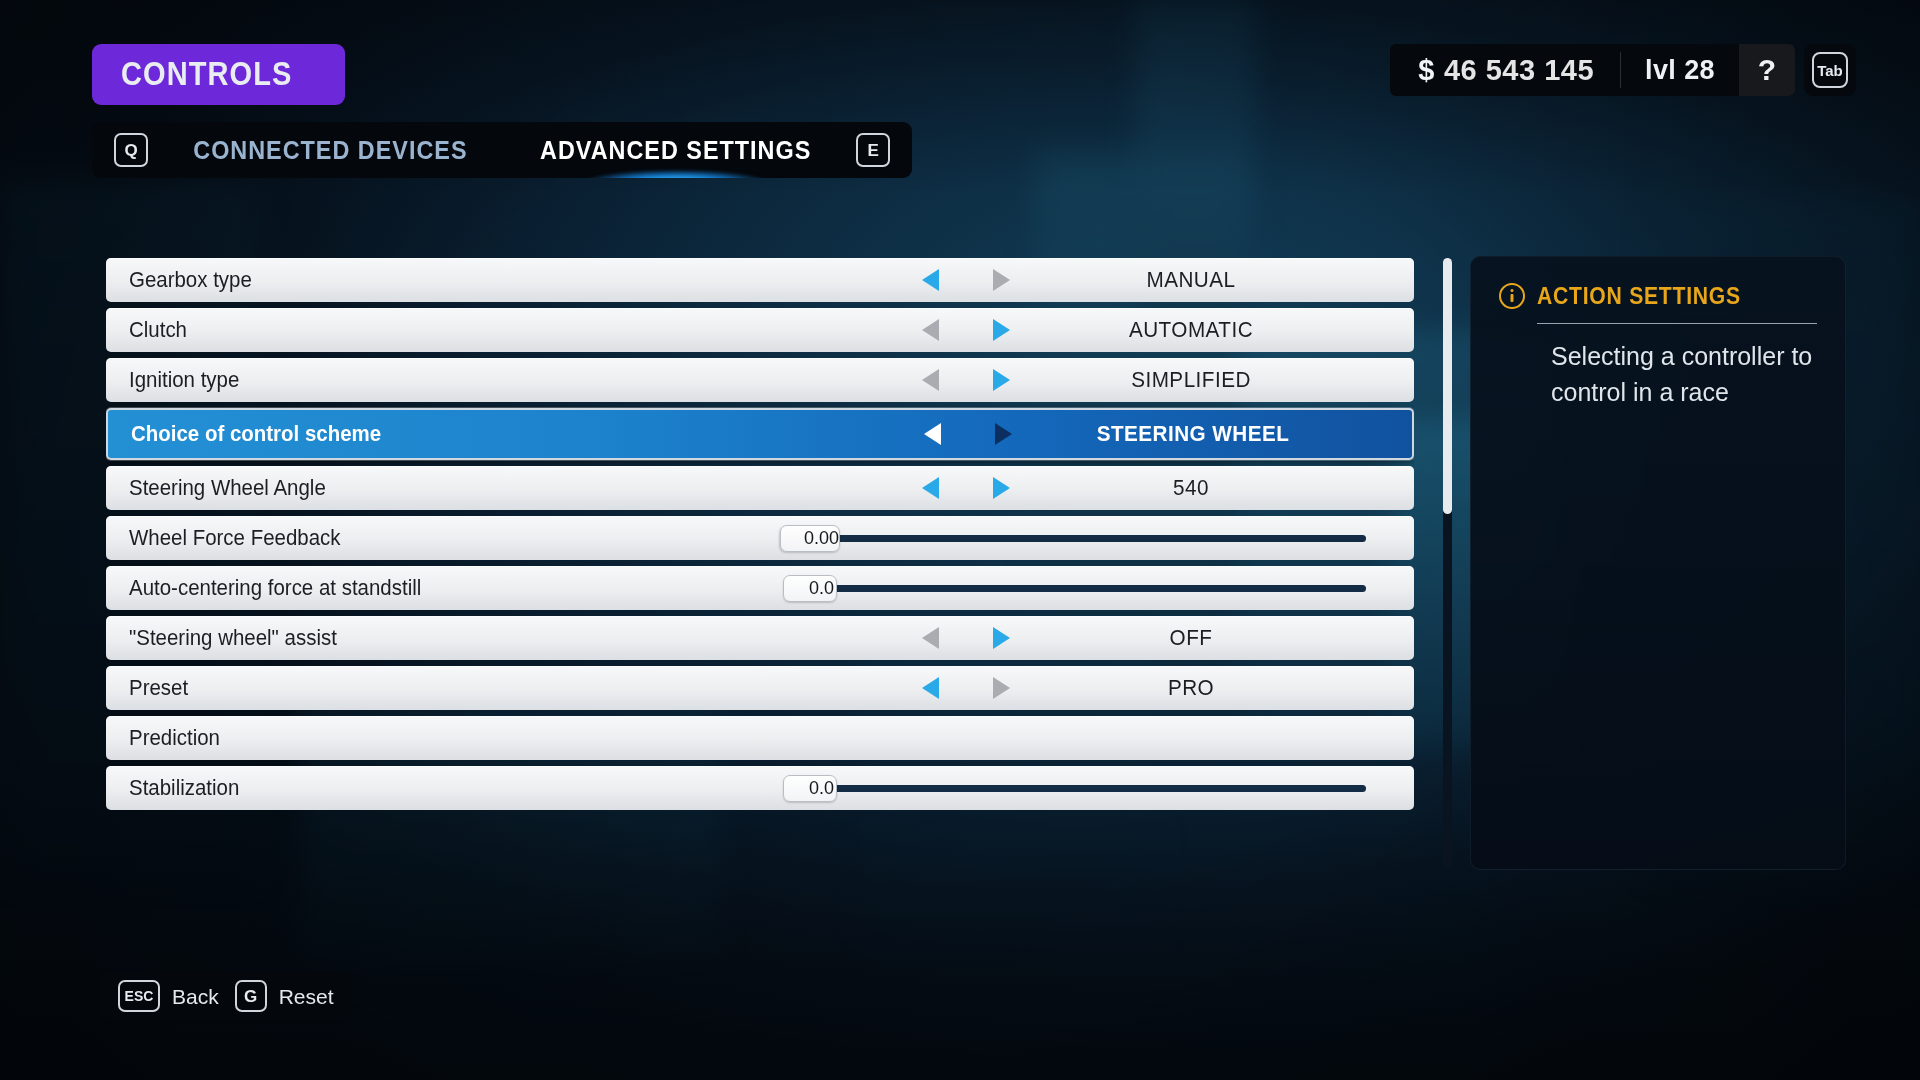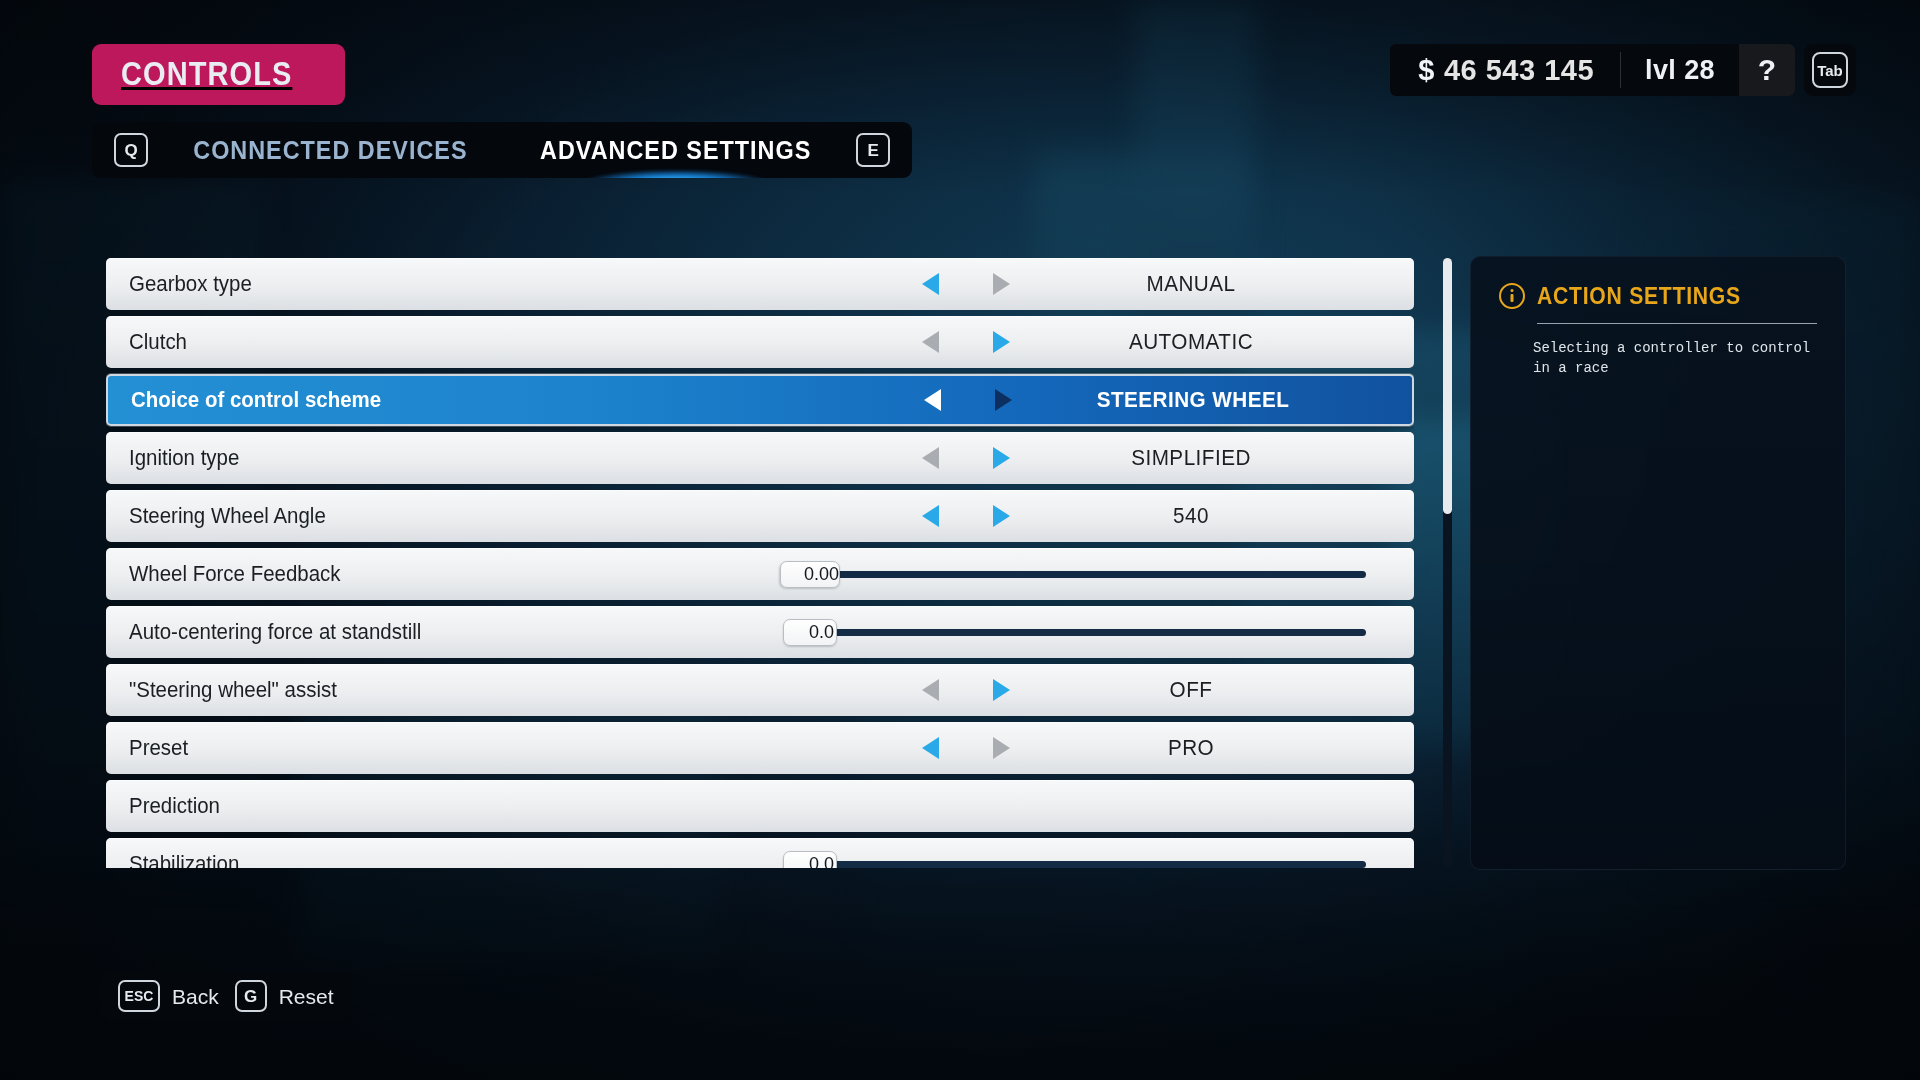--- a/index.html
+++ b/index.html
@@ -37,24 +37,23 @@
   .s3 { left: 1240px; top: 330px; width: 330px; height: 420px; background: linear-gradient(180deg,#1d5a78,#0c2b3e); opacity:.42; }
   .s4 { left: 1390px; top: 420px; width: 160px; height: 320px; background: linear-gradient(180deg,#24708f,#0e3248); opacity:.38; }
   .s5 { left: 300px;  top: 700px; width: 420px; height: 260px; background: linear-gradient(180deg,#0f3549,#071c2a); opacity:.35; }
   .s6 { left: 860px;  top: 640px; width: 300px; height: 300px; background: linear-gradient(180deg,#0e3046,#061724); opacity:.3; }
   .s7 { left: 1650px; top: 200px; width: 270px; height: 680px; background: linear-gradient(180deg,#0c2b40,#05131f); opacity:.45; }
   .s8 { left: 0px;    top: 180px; width: 260px; height: 700px; background: linear-gradient(180deg,#0a2435,#04101b); opacity:.4; }
 
   
   .page-title-box {
     position: absolute; left: 92px; top: 44px;
-    background: #be185d;
+    background: #6d28d9;
     border-radius: 9px;
     padding: 13px 29px 15px 29px;
-    text-decoration: underline;
   }
   .page-title-text {
     font-family: "Liberation Sans Narrow", "Liberation Sans", sans-serif;
     font-size: 33px;
     font-weight: 700;
     letter-spacing: 1.2px;
     color: #e9edf2;
     transform: scaleX(.88);
     transform-origin: left center;
     white-space: nowrap;
@@ -157,21 +156,21 @@
 
   
   .list-wrap {
     position: absolute;
     left: 106px; top: 258px;
     width: 1308px; height: 610px;
     overflow: hidden;
   }
   .row {
     position: relative;
-    height: 52px;
+    height: 44px;
     margin-bottom: 6px;
     border-radius: 5px;
     display: flex; align-items: center;
     background: linear-gradient(180deg, #f7f8f9 0%, #eceef0 55%, #dcdfe3 100%);
     box-shadow: 0 1px 0 rgba(255,255,255,.6) inset;
   }
   .row-label {
     position: absolute; left: 23px;
     font-family: "Liberation Sans Narrow", "Liberation Sans", sans-serif;
     font-size: 22px;
@@ -303,23 +302,23 @@
     transform-origin: left center;
     white-space: nowrap;
     line-height: 1;
   }
   .info-divider {
     margin: 14px 0 15px 38px;
     height: 1px;
     background: #9aa3ad;
   }
   .info-body {
-    margin-left: 34px;
-    font-family: Liberation Mono, monospace;
-    font-size: 14px;
+    margin-left: 52px;
+    font-family: Liberation Sans, sans-serif;
+    font-size: 25px;
     color: #dfe5ea;
     line-height: 1.42;
   }
 
   
   .footer {
     position: absolute;
     left: 100px; bottom: 60px;
     height: 48px;
     background: #04070c;
@@ -390,35 +389,35 @@
         <div class="row-value">MANUAL</div>
       </div>
       <div class="row">
         <div class="row-label">Clutch</div>
         <div class="arrows">
           <div class="arrow arrow-l"></div>
           <div class="arrow arrow-r on"></div>
         </div>
         <div class="row-value">AUTOMATIC</div>
       </div>
+      <div class="row">
+        <div class="row-label">Ignition type</div>
+        <div class="arrows">
+          <div class="arrow arrow-l"></div>
+          <div class="arrow arrow-r on"></div>
+        </div>
+        <div class="row-value">SIMPLIFIED</div>
+      </div>
       <div class="row selected">
         <div class="row-label">Choice of control scheme</div>
         <div class="arrows">
           <div class="arrow arrow-l on"></div>
           <div class="arrow arrow-r on"></div>
         </div>
         <div class="row-value">STEERING WHEEL</div>
-      </div>
-      <div class="row">
-        <div class="row-label">Ignition type</div>
-        <div class="arrows">
-          <div class="arrow arrow-l"></div>
-          <div class="arrow arrow-r on"></div>
-        </div>
-        <div class="row-value">SIMPLIFIED</div>
       </div>
       <div class="row">
         <div class="row-label">Steering Wheel Angle</div>
         <div class="arrows">
           <div class="arrow arrow-l on"></div>
           <div class="arrow arrow-r on"></div>
         </div>
         <div class="row-value">540</div>
       </div>
       <div class="row">

